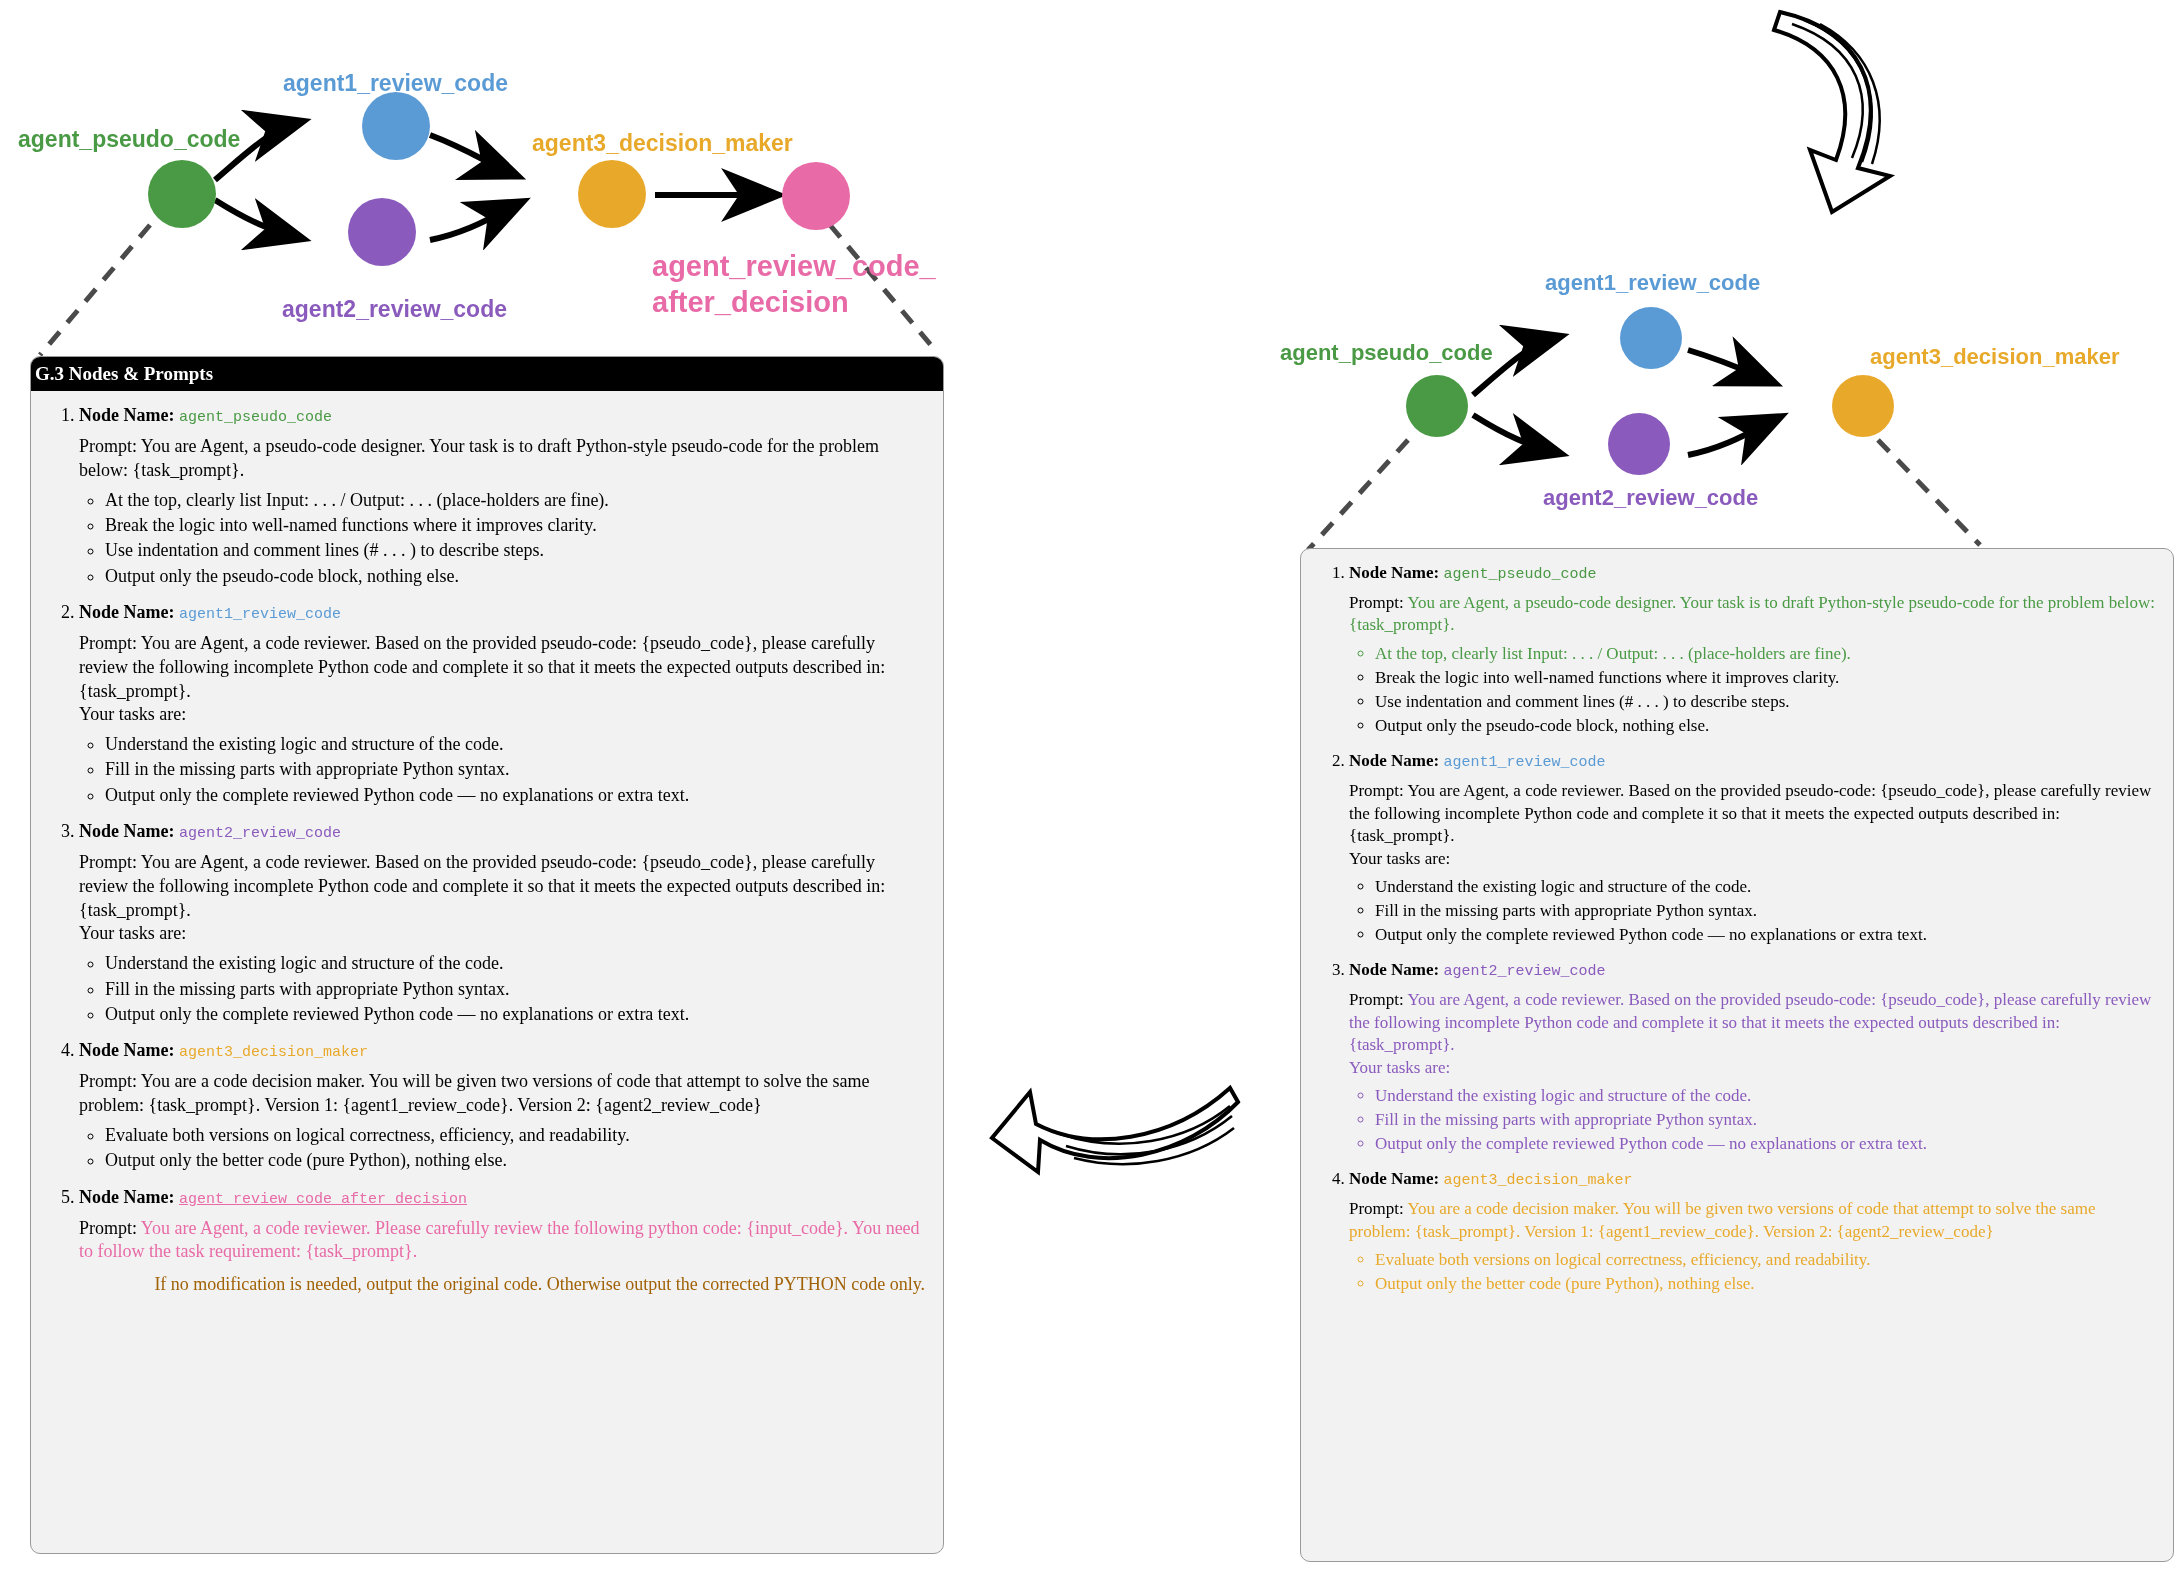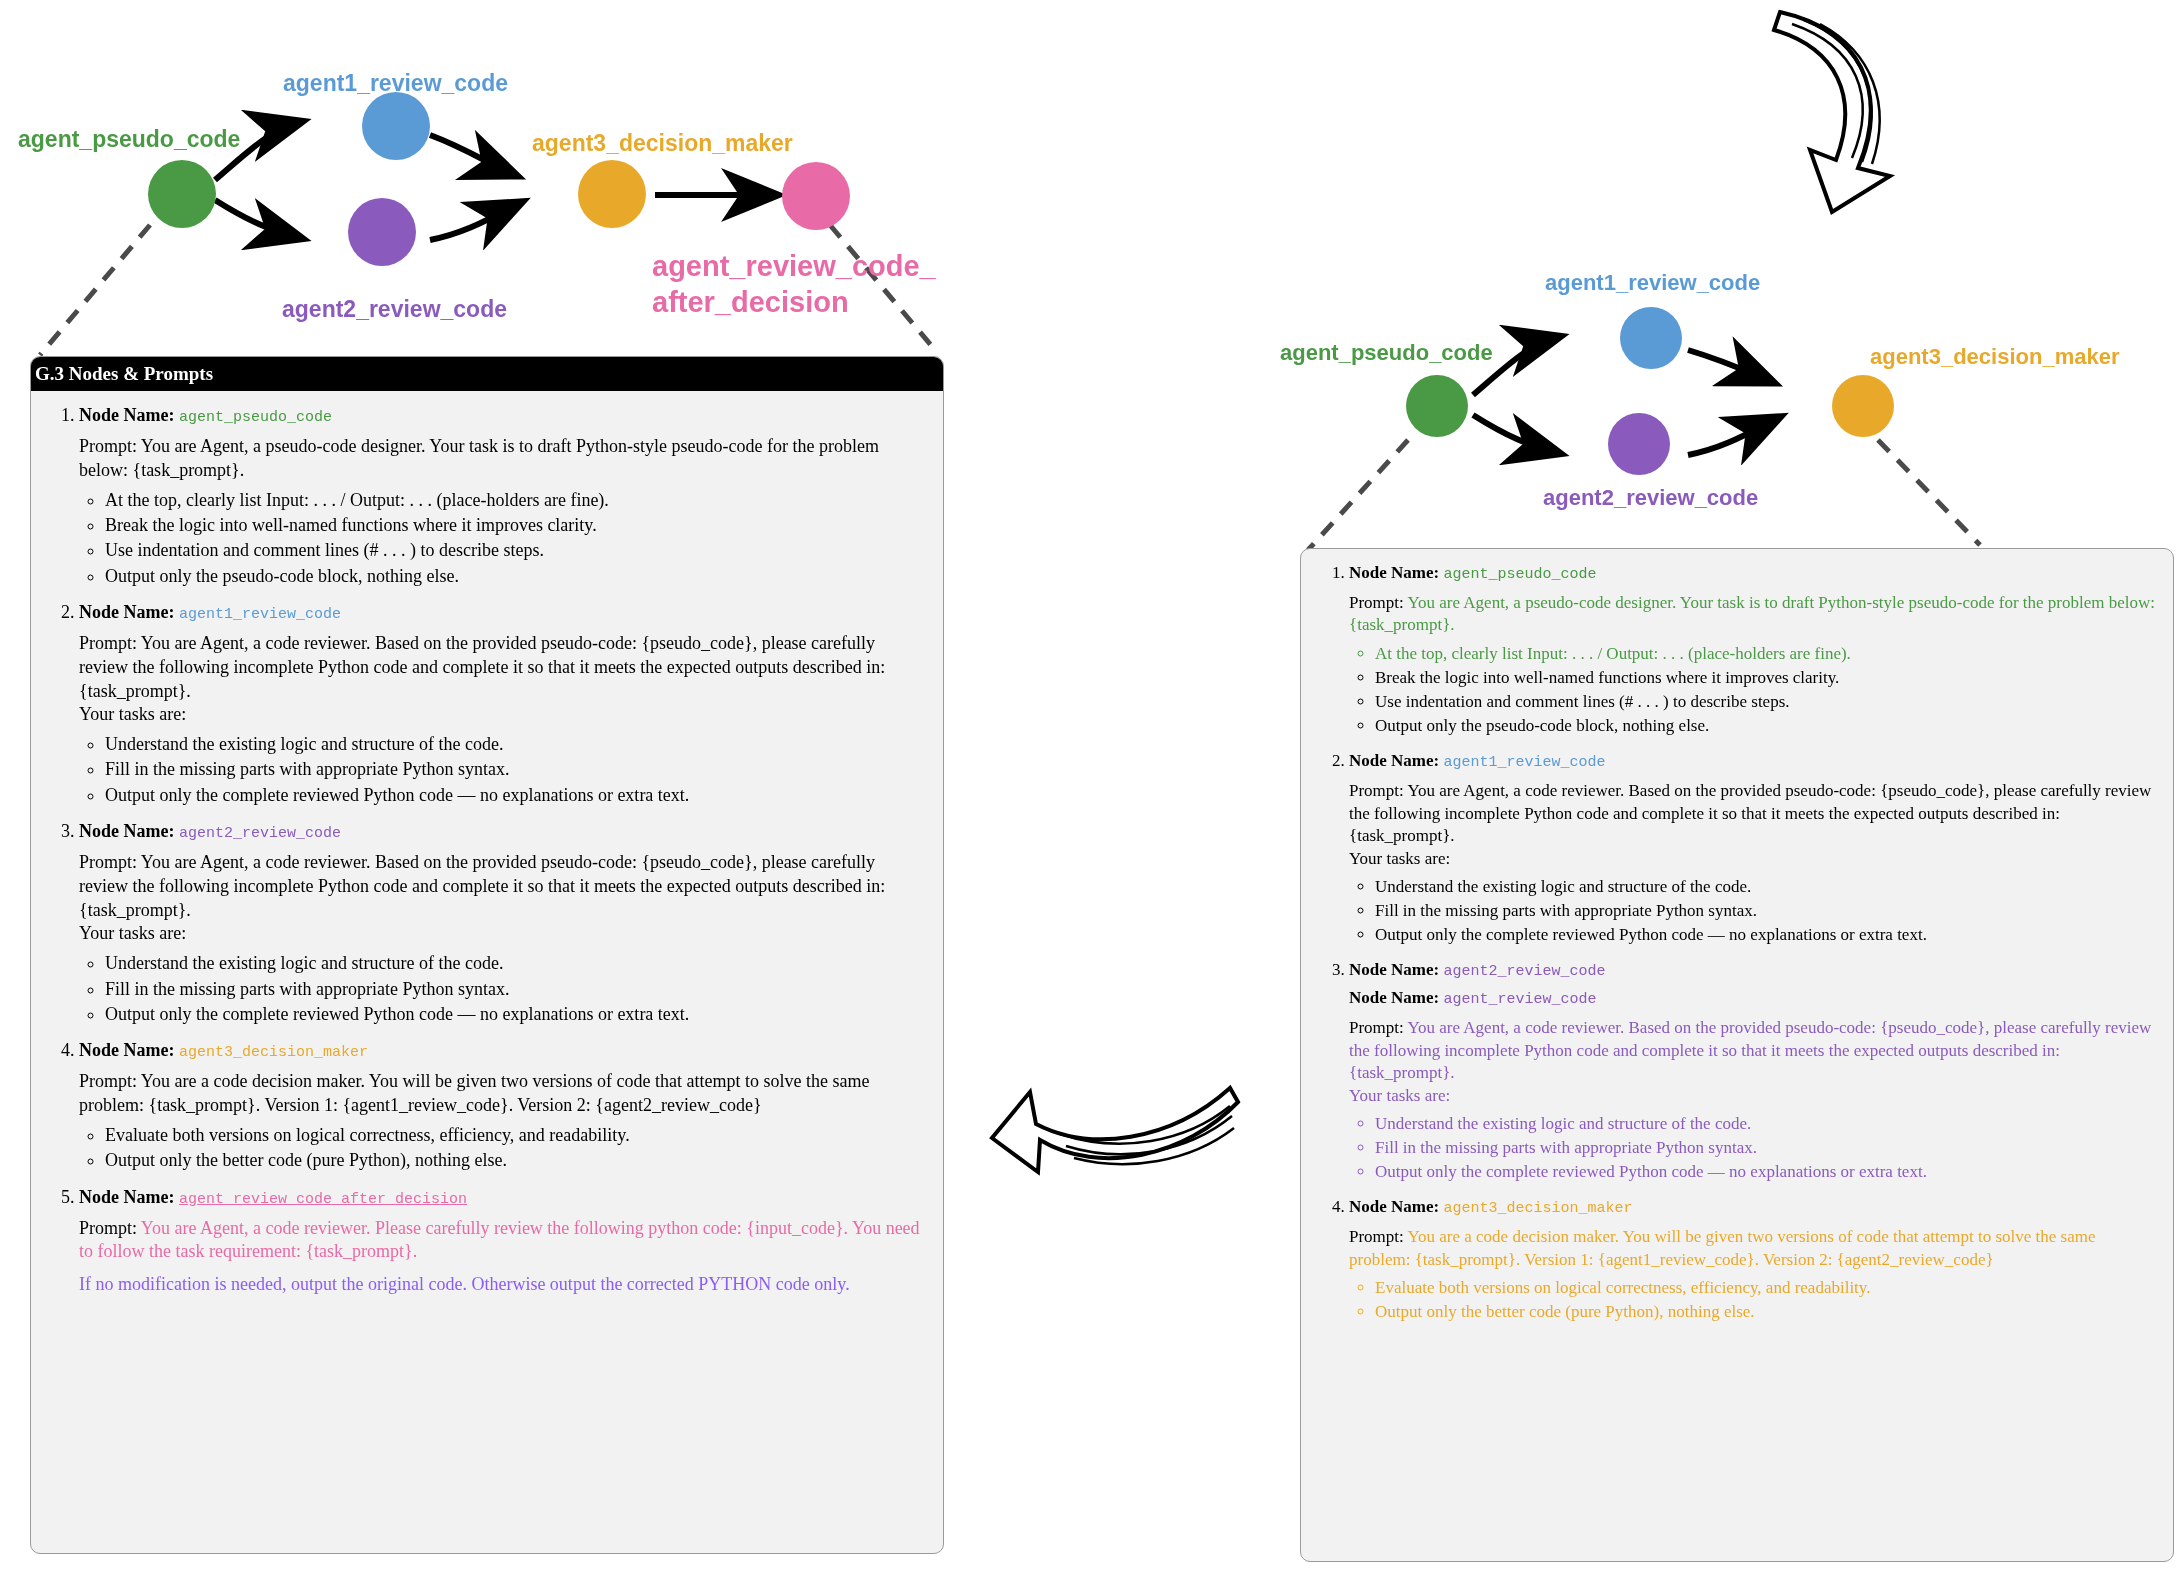--- a/index.html
+++ b/index.html
@@ -166,21 +166,21 @@
         </ul>
       </li>
 
       <li>
         <span class="nn">Node Name:</span>
         <span class="code" style="color:#e86aa6;text-decoration:underline;">agent_review_code_after_decision</span>
         <div class="prompt" style="color:#e86aa6;">
           <span class="bold" style="color:#000;">Prompt:</span>
           <span>You are Agent, a code reviewer. Please carefully review the following python code: {input_code}. You need to follow the task requirement: {task_prompt}.</span>
         </div>
-        <div class="prompt" style="color:#8b5cf6;">If no modification is needed, output the original code. Otherwise output the corrected PYTHON code only.</div>
+        <div class="prompt" style="color:#a16207;text-align:right;">If no modification is needed, output the original code. Otherwise output the corrected PYTHON code only.</div>
       </li>
 
     </ol>
   </div>
 </div>
 
 <div class="panel" style="left:1300px;top:548px;width:872px;height:1012px;">
   <div class="panel-body">
     <ol class="nodes" style="font-size:17px;">
 
@@ -210,24 +210,20 @@
         <ul class="bul">
           <li>Understand the existing logic and structure of the code.</li>
           <li>Fill in the missing parts with appropriate Python syntax.</li>
           <li>Output only the complete reviewed Python code — no explanations or extra text.</li>
         </ul>
       </li>
 
       <li>
         <span class="nn">Node Name:</span>
         <span class="code" style="color:#8a5bbd;">agent2_review_code</span>
-        <div class="sec">
-          <span class="nn">Node Name:</span>
-          <span class="code" style="color:#8a5bbd;">agent_review_code</span>
-        </div>
         <div class="prompt" style="color:#8a5bbd;">
           <span class="bold" style="color:#000;">Prompt:</span>
           <span>You are Agent, a code reviewer. Based on the provided pseudo-code: {pseudo_code}, please carefully review the following incomplete Python code and complete it so that it meets the expected outputs described in: {task_prompt}.</span>
           <div>Your tasks are:</div>
         </div>
         <ul class="bul" style="color:#8a5bbd;">
           <li>Understand the existing logic and structure of the code.</li>
           <li>Fill in the missing parts with appropriate Python syntax.</li>
           <li>Output only the complete reviewed Python code — no explanations or extra text.</li>
         </ul>

